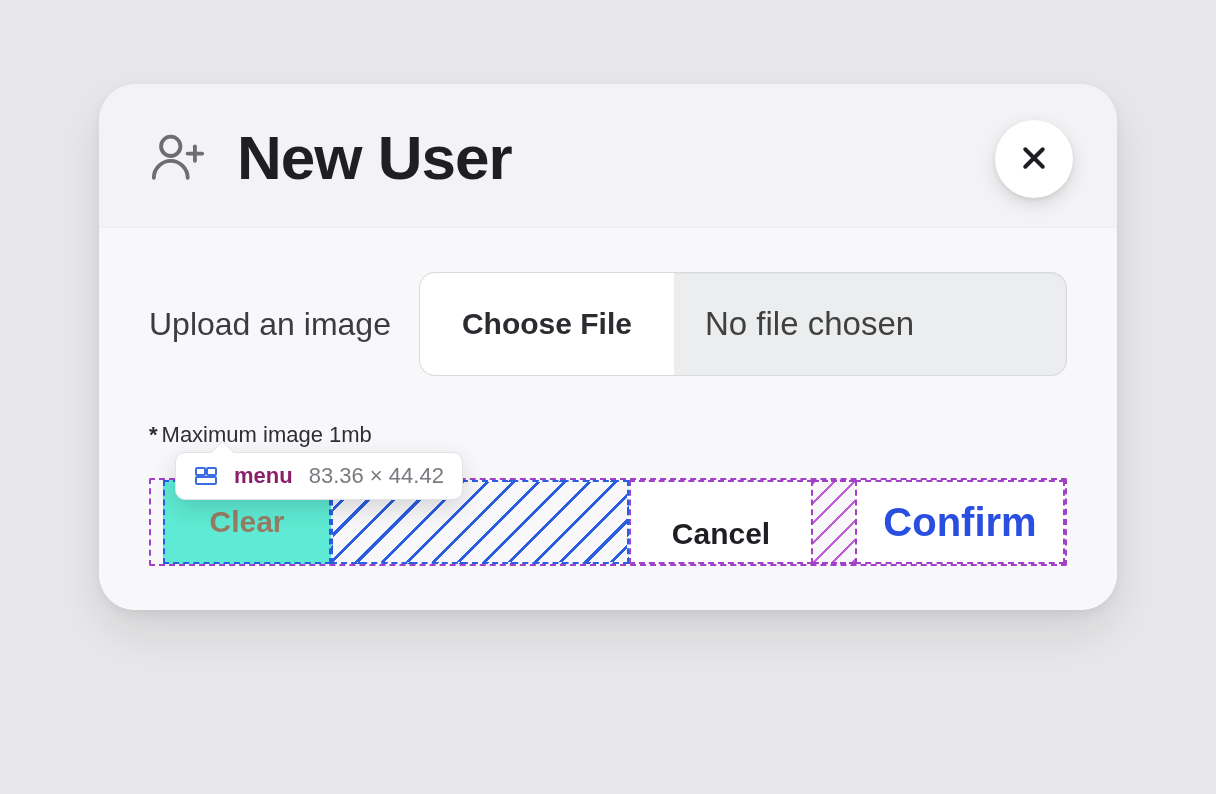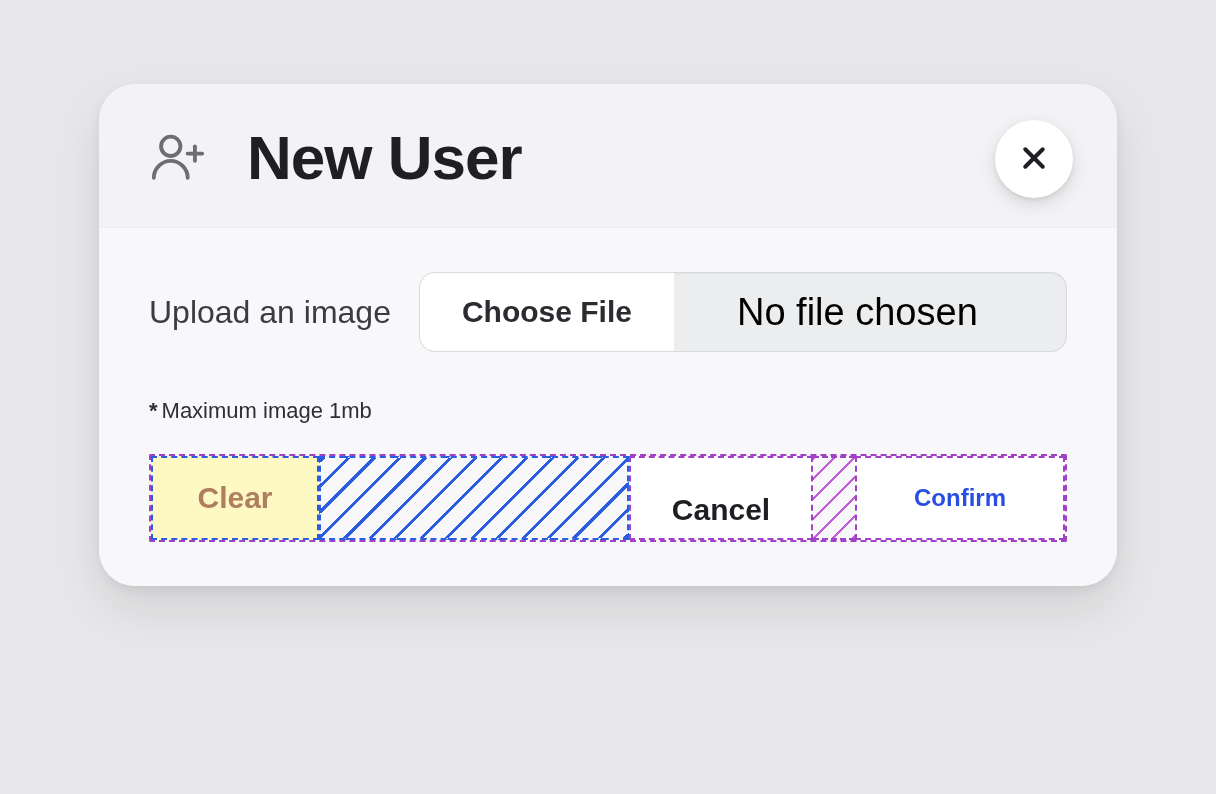--- a/index.html
+++ b/index.html
@@ -17,21 +17,21 @@
       background: #f3f3f5;
       border-radius: 36px;
       box-shadow: 0 22px 50px rgba(0,0,0,0.10), 0 4px 12px rgba(0,0,0,0.06);
       overflow: visible;
       position: relative;
     }
     .dialog-header {
       display: flex;
       align-items: center;
       padding: 38px 40px 34px 50px;
-      gap: 40px;
+      gap: 30px;
       position: relative;
     }
     .user-plus-icon { color: #6d6d72; flex-shrink: 0; }
     .dialog-title {
       font-size: 62px;
       font-weight: 900;
       color: #1f1f23;
       letter-spacing: -1px;
     }
     .close-btn {
@@ -64,40 +64,40 @@
     }
     .file-group {
       flex: 1;
       display: flex;
       align-items: stretch;
       border-radius: 16px;
       border: 1px solid rgba(0,0,0,0.08);
       background: #ecedee;
       box-shadow: inset 0 1px 2px rgba(0,0,0,0.04);
       overflow: hidden;
-      height: 80px;
+      height: 104px;
     }
     .choose-file-btn {
       background: #ffffff;
       border: none;
       border-right: 1px solid rgba(0,0,0,0.08);
       padding: 0 42px;
       font-size: 30px;
       font-weight: 800;
       color: #2b2b30;
       cursor: pointer;
       border-radius: 14px 0 0 14px;
     }
     .file-status {
       flex: 1;
       display: flex;
       align-items: center;
-      padding-left: 62px;
-      font-size: 38px;
-      color: #000000;
+      padding-left: 30px;
+      font-size: 33px;
+      color: #404040;
     }
     .helper-row {
       margin-top: 46px;
       font-size: 22px;
       color: #2e2e33;
       position: relative;
       padding-bottom: 10px;
     }
     .helper-row .star { font-weight: 700; margin-right: 4px; }
 
@@ -154,21 +154,22 @@
     }
     .flex-item {
       position: relative;
       border: 2px dashed #2a5de0;
       display: flex;
       align-items: center;
       justify-content: center;
     }
     .clear-item {
       width: 168px;
-      background: #fef9c3;
+      background: #5eead4;
+      margin-left: 12px;
     }
     .clear-item .btn-text {
       font-size: 30px;
       font-weight: 800;
       color: #a0694f;
       opacity: 0.85;
     }
     .spacer-blue { flex: 1; }
     .cancel-item {
       width: 184px;
@@ -181,21 +182,21 @@
       color: #1f1f23;
       margin-top: 24px;
     }
     .gap-pink { width: 42px; border:2px dashed #a041c8; border-left:none; border-right:none; }
     .confirm-item {
       width: 210px;
       background: #ffffff;
       border-color: #a041c8;
     }
     .confirm-item .btn-text {
-      font-size: 24px;
+      font-size: 40px;
       font-weight: 800;
       color: #2a4fe0;
     }
     .btn-text { user-select: none; }
   </style>
 </head>
 <body>
 
 <div class="dialog">
 
@@ -224,20 +225,31 @@
       <span class="upload-label">Upload an image</span>
       <div class="file-group">
         <button class="choose-file-btn">Choose File</button>
         <div class="file-status">No file chosen</div>
       </div>
     </div>
 
     <div class="helper-row">
       <span class="star">*</span><span>Maximum image 1mb</span>
 
+      <div class="inspect-tooltip">
+        <span class="grid-icon">
+          <svg width="24" height="24" viewBox="0 0 24 24" fill="none" stroke="currentColor" stroke-width="2">
+            <rect x="2" y="4" width="9" height="7" rx="1"></rect>
+            <rect x="13" y="4" width="9" height="7" rx="1"></rect>
+            <rect x="2" y="13" width="20" height="7" rx="1"></rect>
+          </svg>
+        </span>
+        <span class="el-name">menu</span>
+        <span class="el-dims">83.36 × 44.42</span>
+      </div>
     </div>
   </div>
 
   <div class="dialog-footer">
     <div class="flex-outline">
       <div class="flex-item clear-item">
         <span class="btn-text">Clear</span>
       </div>
       <div class="flex-item spacer-blue hatch-blue"></div>
       <div class="flex-item cancel-item">

